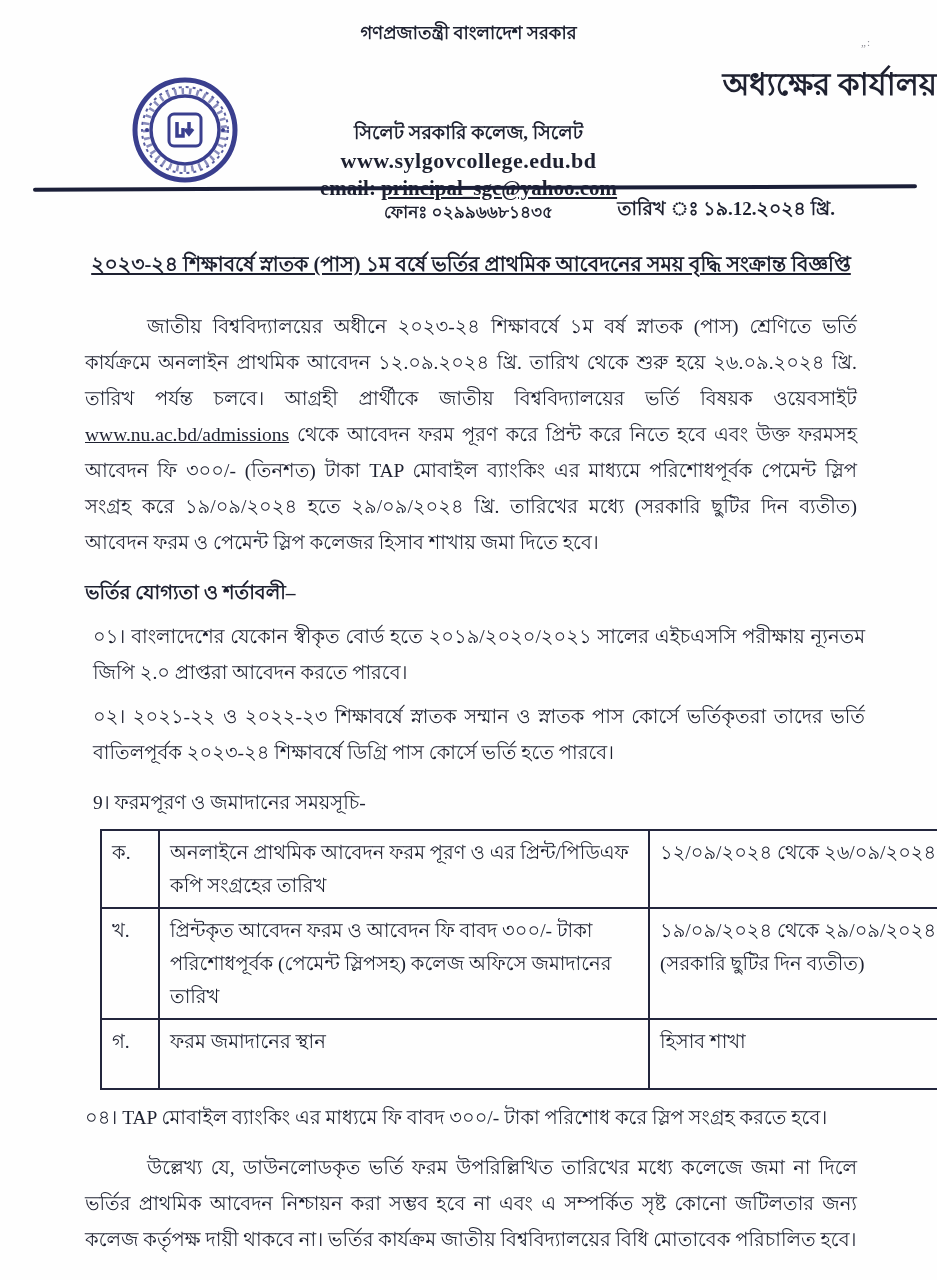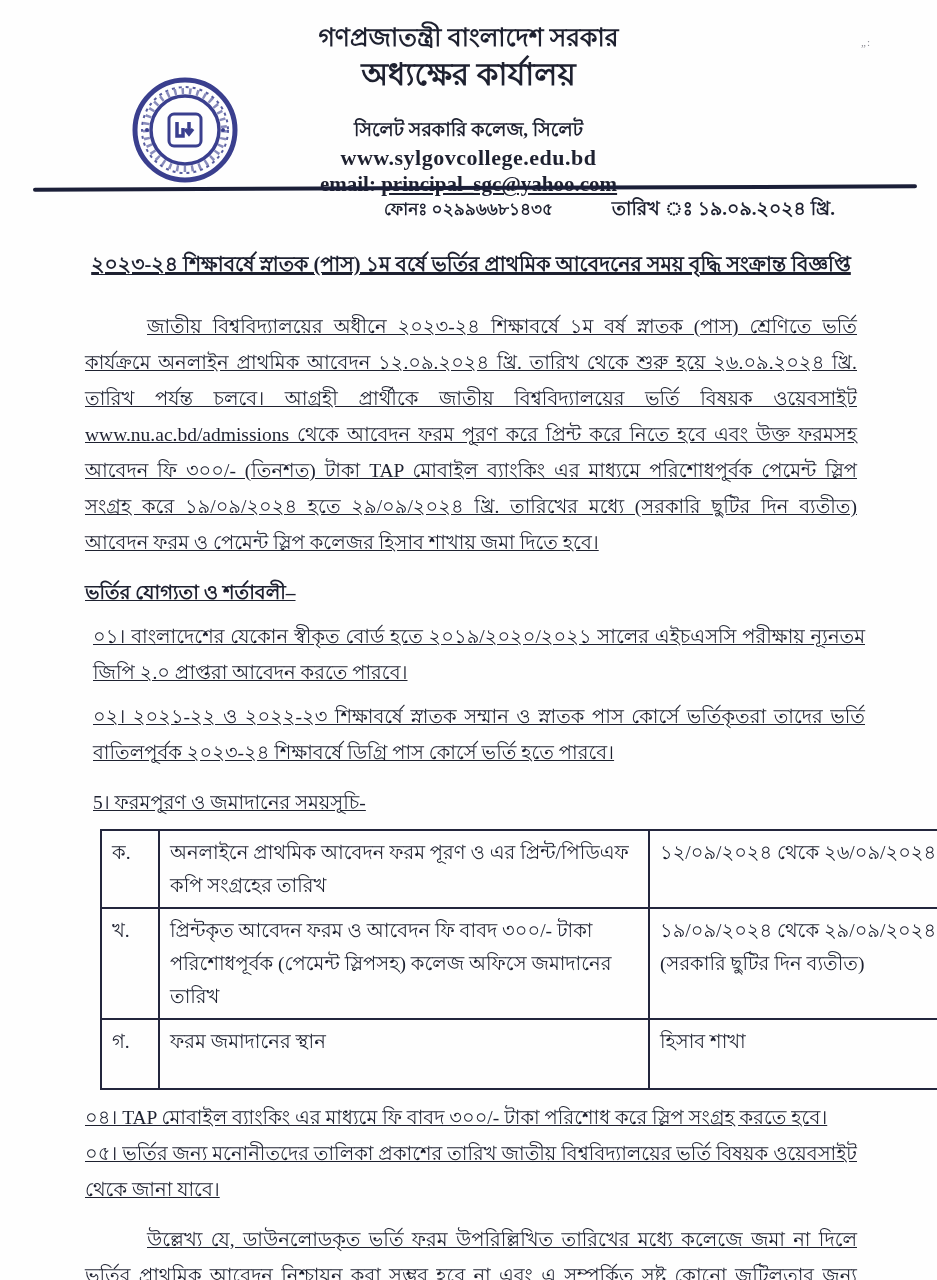--- a/index.html
+++ b/index.html
@@ -11,34 +11,34 @@
     font-family:"Liberation Serif","DejaVu Sans",serif;
     color:#1e2130;
     overflow:hidden;
   }
   
   .corner-smudge{position:absolute;top:36px;right:66px;font-size:11px;color:#8a8a92;letter-spacing:1px;}
   
   .seal{position:absolute;left:131px;top:76px;width:108px;height:108px;}
   
   .header{position:absolute;top:22px;left:0;width:100%;text-align:center;line-height:1.25;}
-  .h-govt{font-size:25px;font-weight:bold;}
-  .h-office{font-size:31px;font-weight:bold;margin-top:3px;}
-  .h-college{font-size:19px;font-weight:bold;margin-top:23px;}
+  .h-govt{font-size:18px;font-weight:bold;}
+  .h-office{font-size:31px;font-weight:bold;margin-top:21px;text-align:right;}
+  .h-college{font-size:19px;font-weight:bold;margin-top:17px;}
   .h-web{font-size:22px;font-weight:bold;margin-top:2px;letter-spacing:.5px;}
   .h-email{font-size:21px;font-weight:bold;}
   .h-email .email-addr{text-decoration:underline;}
   .h-phone{font-size:17px;font-weight:bold;margin-top:1px;}
   
   .rule{position:absolute;top:186px;left:33px;width:884px;height:4px;background:#1b1f38;transform:rotate(-0.22deg);border-radius:2px;}
   
   .date-line{position:absolute;top:194px;right:102px;font-size:19px;font-weight:bold;}
   
   .main{position:absolute;top:246px;left:85px;width:845px;font-size:19.5px;line-height:36px;text-align:justify;}
-  .text-width{width:772px;text-decoration:underline;}
+  .text-width{width:772px;}
   .title-wrap{text-align:center;margin:0 0 26px 0;}
   .title{font-size:20.5px;font-weight:bold;text-decoration:underline;}
   .para1{margin:12px 0 14px 0;text-indent:62px;}
   .link-underline{text-decoration:underline;}
   .cond-heading{font-weight:bold;margin:0;}
   .cond-item{margin:8px;}
   .cond-item-3{margin-top:14px;}
   
   table.sched{border-collapse:collapse;margin:8px 0 10px 15px;width:826px;table-layout:fixed;}
   table.sched td{border:2px solid #23263d;padding:5px 10px;vertical-align:top;line-height:33px;font-size:19.5px;text-align:left;}
@@ -75,34 +75,34 @@
     <div class="h-govt">গণপ্রজাতন্ত্রী বাংলাদেশ সরকার</div>
     <div class="h-office">অধ্যক্ষের কার্যালয়</div>
     <div class="h-college">সিলেট সরকারি কলেজ, সিলেট</div>
     <div class="h-web">www.sylgovcollege.edu.bd</div>
     <div class="h-email"><span>email: </span><span class="email-addr">principal_sgc@yahoo.com</span></div>
     <div class="h-phone">ফোনঃ ০২৯৯৬৬৮১৪৩৫</div>
   </div>
 
   <div class="rule"></div>
 
-  <div class="date-line">তারিখ ঃ ১৯.০৯.২০২৪ খ্রি.</div>
+  <div class="date-line">তারিখ ঃ ১৯.12.২০২৪ খ্রি.</div>
 
   <div class="main">
 
     <div class="title-wrap text-width">
       <span class="title">২০২৩-২৪ শিক্ষাবর্ষে স্নাতক (পাস) ১ম বর্ষে ভর্তির প্রাথমিক আবেদনের সময় বৃদ্ধি সংক্রান্ত বিজ্ঞপ্তি</span>
     </div>
 
     <p class="para1 text-width"><span>জাতীয় বিশ্ববিদ্যালয়ের অধীনে ২০২৩-২৪ শিক্ষাবর্ষে ১ম বর্ষ স্নাতক (পাস) শ্রেণিতে ভর্তি কার্যক্রমে অনলাইন প্রাথমিক আবেদন ১২.০৯.২০২৪ খ্রি. তারিখ থেকে শুরু হয়ে ২৬.০৯.২০২৪ খ্রি. তারিখ পর্যন্ত চলবে। আগ্রহী প্রার্থীকে জাতীয় বিশ্ববিদ্যালয়ের ভর্তি বিষয়ক ওয়েবসাইট </span><span class="link-underline">www.nu.ac.bd/admissions</span><span> থেকে আবেদন ফরম পূরণ করে প্রিন্ট করে নিতে হবে এবং উক্ত ফরমসহ আবেদন ফি ৩০০/- (তিনশত) টাকা TAP মোবাইল ব্যাংকিং এর মাধ্যমে পরিশোধপূর্বক পেমেন্ট স্লিপ সংগ্রহ করে ১৯/০৯/২০২৪ হতে ২৯/০৯/২০২৪ খ্রি. তারিখের মধ্যে (সরকারি ছুটির দিন ব্যতীত) আবেদন ফরম ও পেমেন্ট স্লিপ কলেজর হিসাব শাখায় জমা দিতে হবে।</span></p>
 
     <p class="cond-heading text-width">ভর্তির যোগ্যতা ও শর্তাবলী–</p>
     <p class="cond-item text-width">০১। বাংলাদেশের যেকোন স্বীকৃত বোর্ড হতে ২০১৯/২০২০/২০২১ সালের এইচএসসি পরীক্ষায় ন্যূনতম জিপি ২.০ প্রাপ্তরা আবেদন করতে পারবে।</p>
     <p class="cond-item text-width">০২। ২০২১-২২ ও ২০২২-২৩ শিক্ষাবর্ষে স্নাতক সম্মান ও স্নাতক পাস কোর্সে ভর্তিকৃতরা তাদের ভর্তি বাতিলপূর্বক ২০২৩-২৪ শিক্ষাবর্ষে ডিগ্রি পাস কোর্সে ভর্তি হতে পারবে।</p>
-    <p class="cond-item cond-item-3 text-width">5। ফরমপূরণ ও জমাদানের সময়সূচি-</p>
+    <p class="cond-item cond-item-3 text-width">9। ফরমপূরণ ও জমাদানের সময়সূচি-</p>
 
     <table class="sched">
       <tbody>
         <tr>
           <td class="c-sl">ক.</td>
           <td class="c-desc">অনলাইনে প্রাথমিক আবেদন ফরম পূরণ ও এর প্রিন্ট/পিডিএফ কপি সংগ্রহের তারিখ</td>
           <td class="c-val">১২/০৯/২০২৪ থেকে ২৬/০৯/২০২৪</td>
         </tr>
         <tr>
           <td class="c-sl">খ.</td>
@@ -111,18 +111,17 @@
         </tr>
         <tr class="r3">
           <td class="c-sl">গ.</td>
           <td class="c-desc">ফরম জমাদানের স্থান</td>
           <td class="c-val">হিসাব শাখা</td>
         </tr>
       </tbody>
     </table>
 
     <p class="note-item text-width">০৪। TAP মোবাইল ব্যাংকিং এর মাধ্যমে ফি বাবদ ৩০০/- টাকা পরিশোধ করে স্লিপ সংগ্রহ করতে হবে।</p>
-    <p class="note-item text-width">০৫। ভর্তির জন্য মনোনীতদের তালিকা প্রকাশের তারিখ জাতীয় বিশ্ববিদ্যালয়ের ভর্তি বিষয়ক ওয়েবসাইট থেকে জানা যাবে।</p>
 
     <p class="closing text-width">উল্লেখ্য যে, ডাউনলোডকৃত ভর্তি ফরম উপরিল্লিখিত তারিখের মধ্যে কলেজে জমা না দিলে ভর্তির প্রাথমিক আবেদন নিশ্চায়ন করা সম্ভব হবে না এবং এ সম্পর্কিত সৃষ্ট কোনো জটিলতার জন্য কলেজ কর্তৃপক্ষ দায়ী থাকবে না। ভর্তির কার্যক্রম জাতীয় বিশ্ববিদ্যালয়ের বিধি মোতাবেক পরিচালিত হবে।</p>
 
   </div>
 </div>
 
 </body></html>

